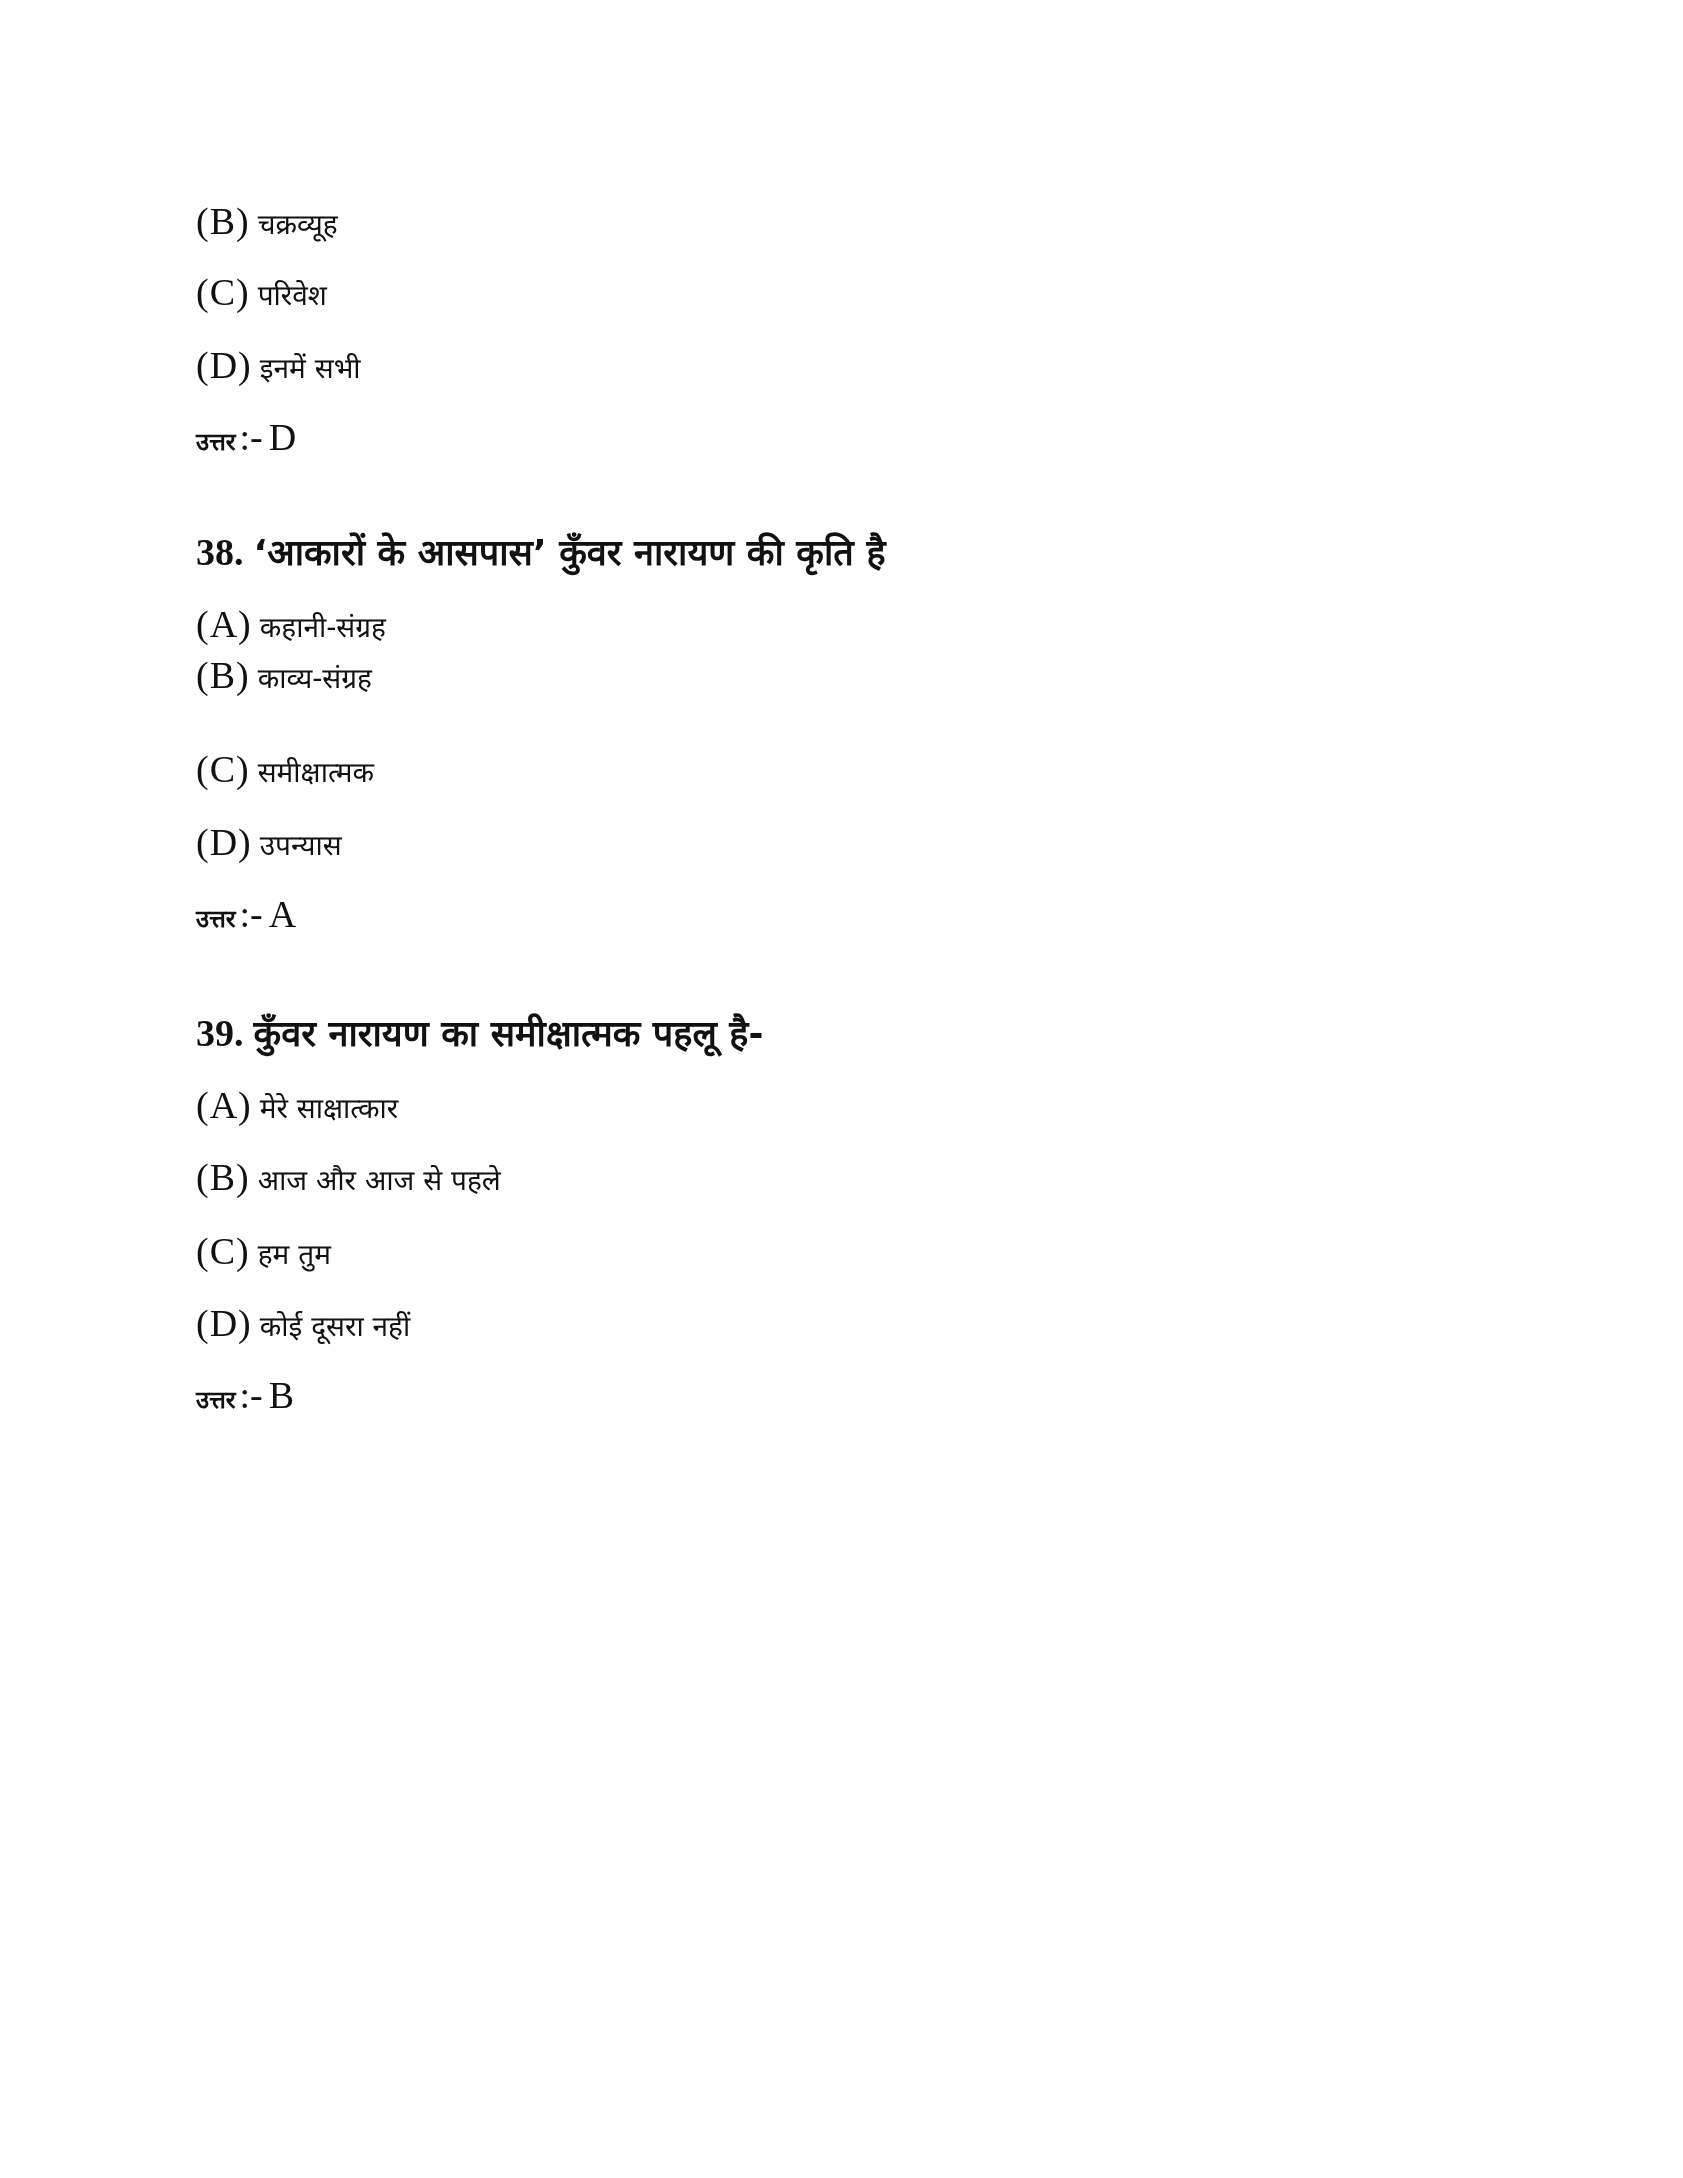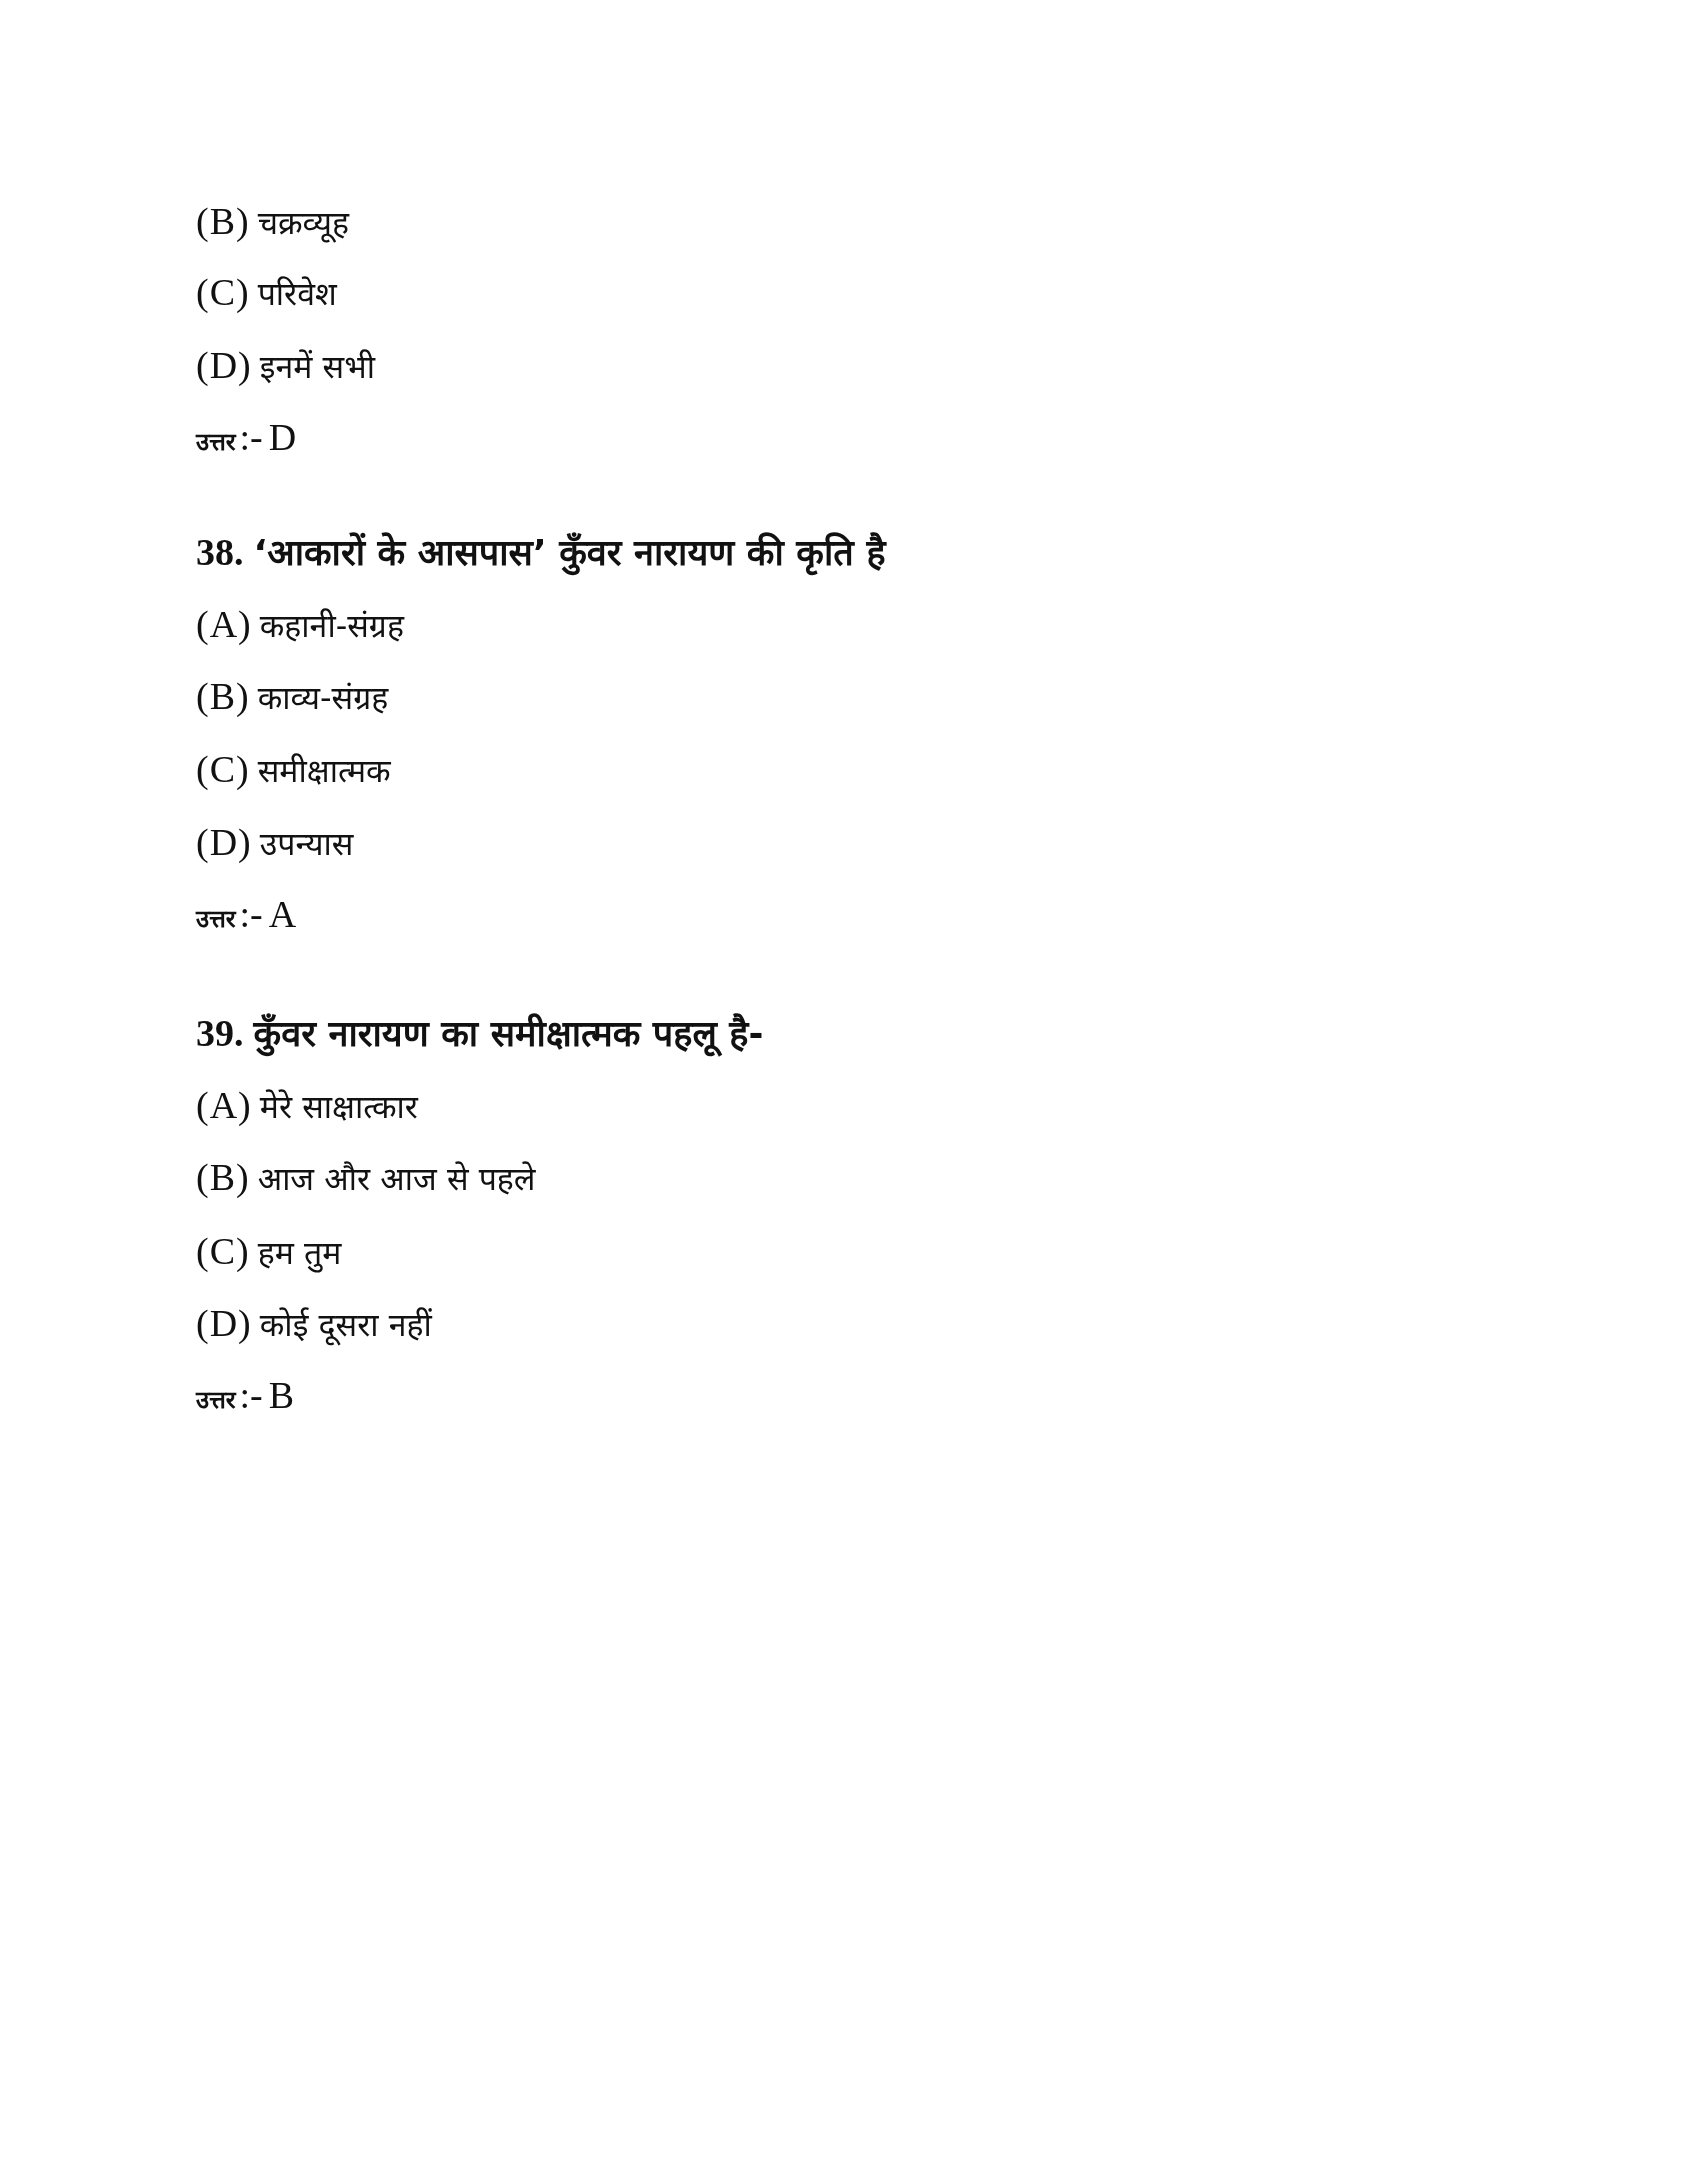--- a/index.html
+++ b/index.html
@@ -28,21 +28,21 @@
       font-size: 38px;
       line-height: 50px;
     }
     .opt-label {
       font-family: "Liberation Serif", "DejaVu Serif", serif;
       letter-spacing: 1px;
       margin-right: 8px;
     }
     .opt-text {
       font-family: "DejaVu Sans", "Liberation Sans", sans-serif;
-      font-size: 32px;
+      font-size: 28px;
     }
     .question {
       font-weight: bold;
       font-size: 38px;
     }
     .q-num {
       font-family: "Liberation Serif", "DejaVu Serif", serif;
       margin-right: 10px;
       text-align: right;
     }
@@ -82,21 +82,21 @@
   <div class="line" style="top:412px">
     <span class="answer-key">उत्तर</span><span class="answer-sep">:-</span><span class="answer-val">D</span>
   </div>
 
   <div class="line question" style="top:527px">
     <span class="q-num">38.</span><span class="q-text">‘आकारों के आसपास’ कुँवर नारायण की कृति है</span>
   </div>
   <div class="line" style="top:599px">
     <span class="opt-label">(A)</span><span class="opt-text">कहानी-संग्रह</span>
   </div>
-  <div class="line" style="top:671px">
+  <div class="line" style="top:650px">
     <span class="opt-label">(B)</span><span class="opt-text">काव्य-संग्रह</span>
   </div>
   <div class="line" style="top:744px">
     <span class="opt-label">(C)</span><span class="opt-text">समीक्षात्मक</span>
   </div>
   <div class="line" style="top:817px">
     <span class="opt-label">(D)</span><span class="opt-text">उपन्यास</span>
   </div>
   <div class="line" style="top:889px">
     <span class="answer-key">उत्तर</span><span class="answer-sep">:-</span><span class="answer-val">A</span>

